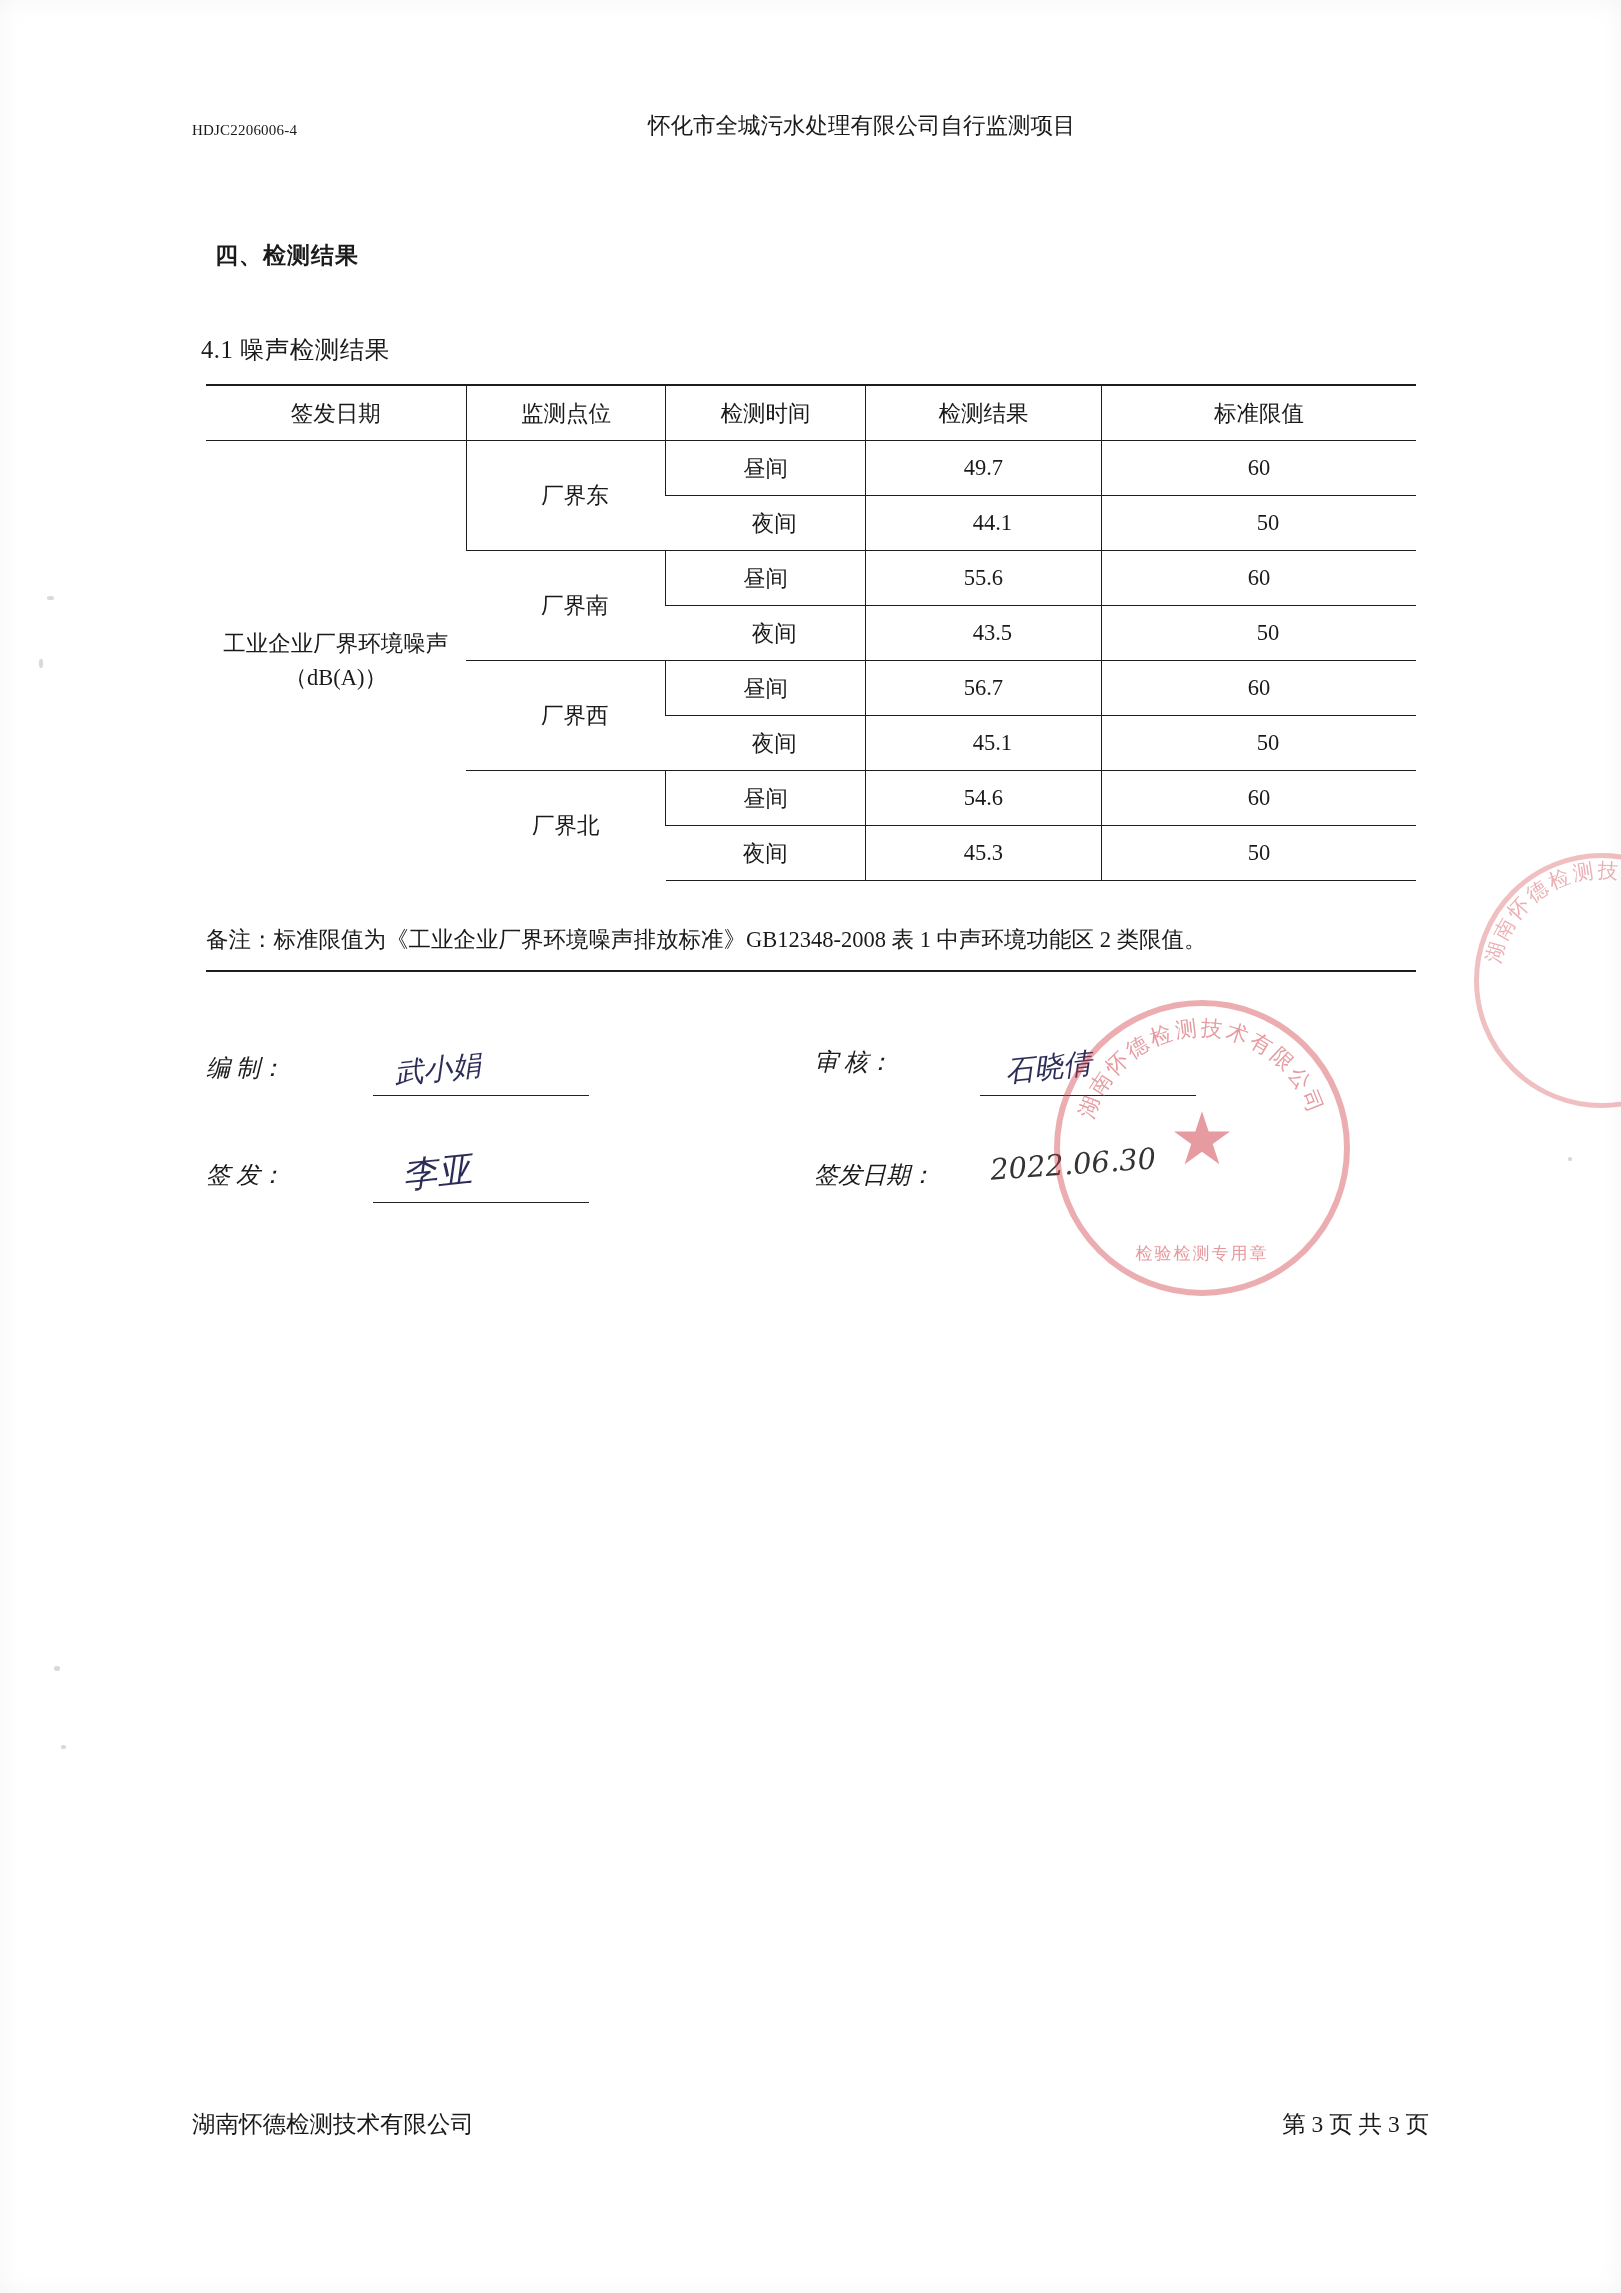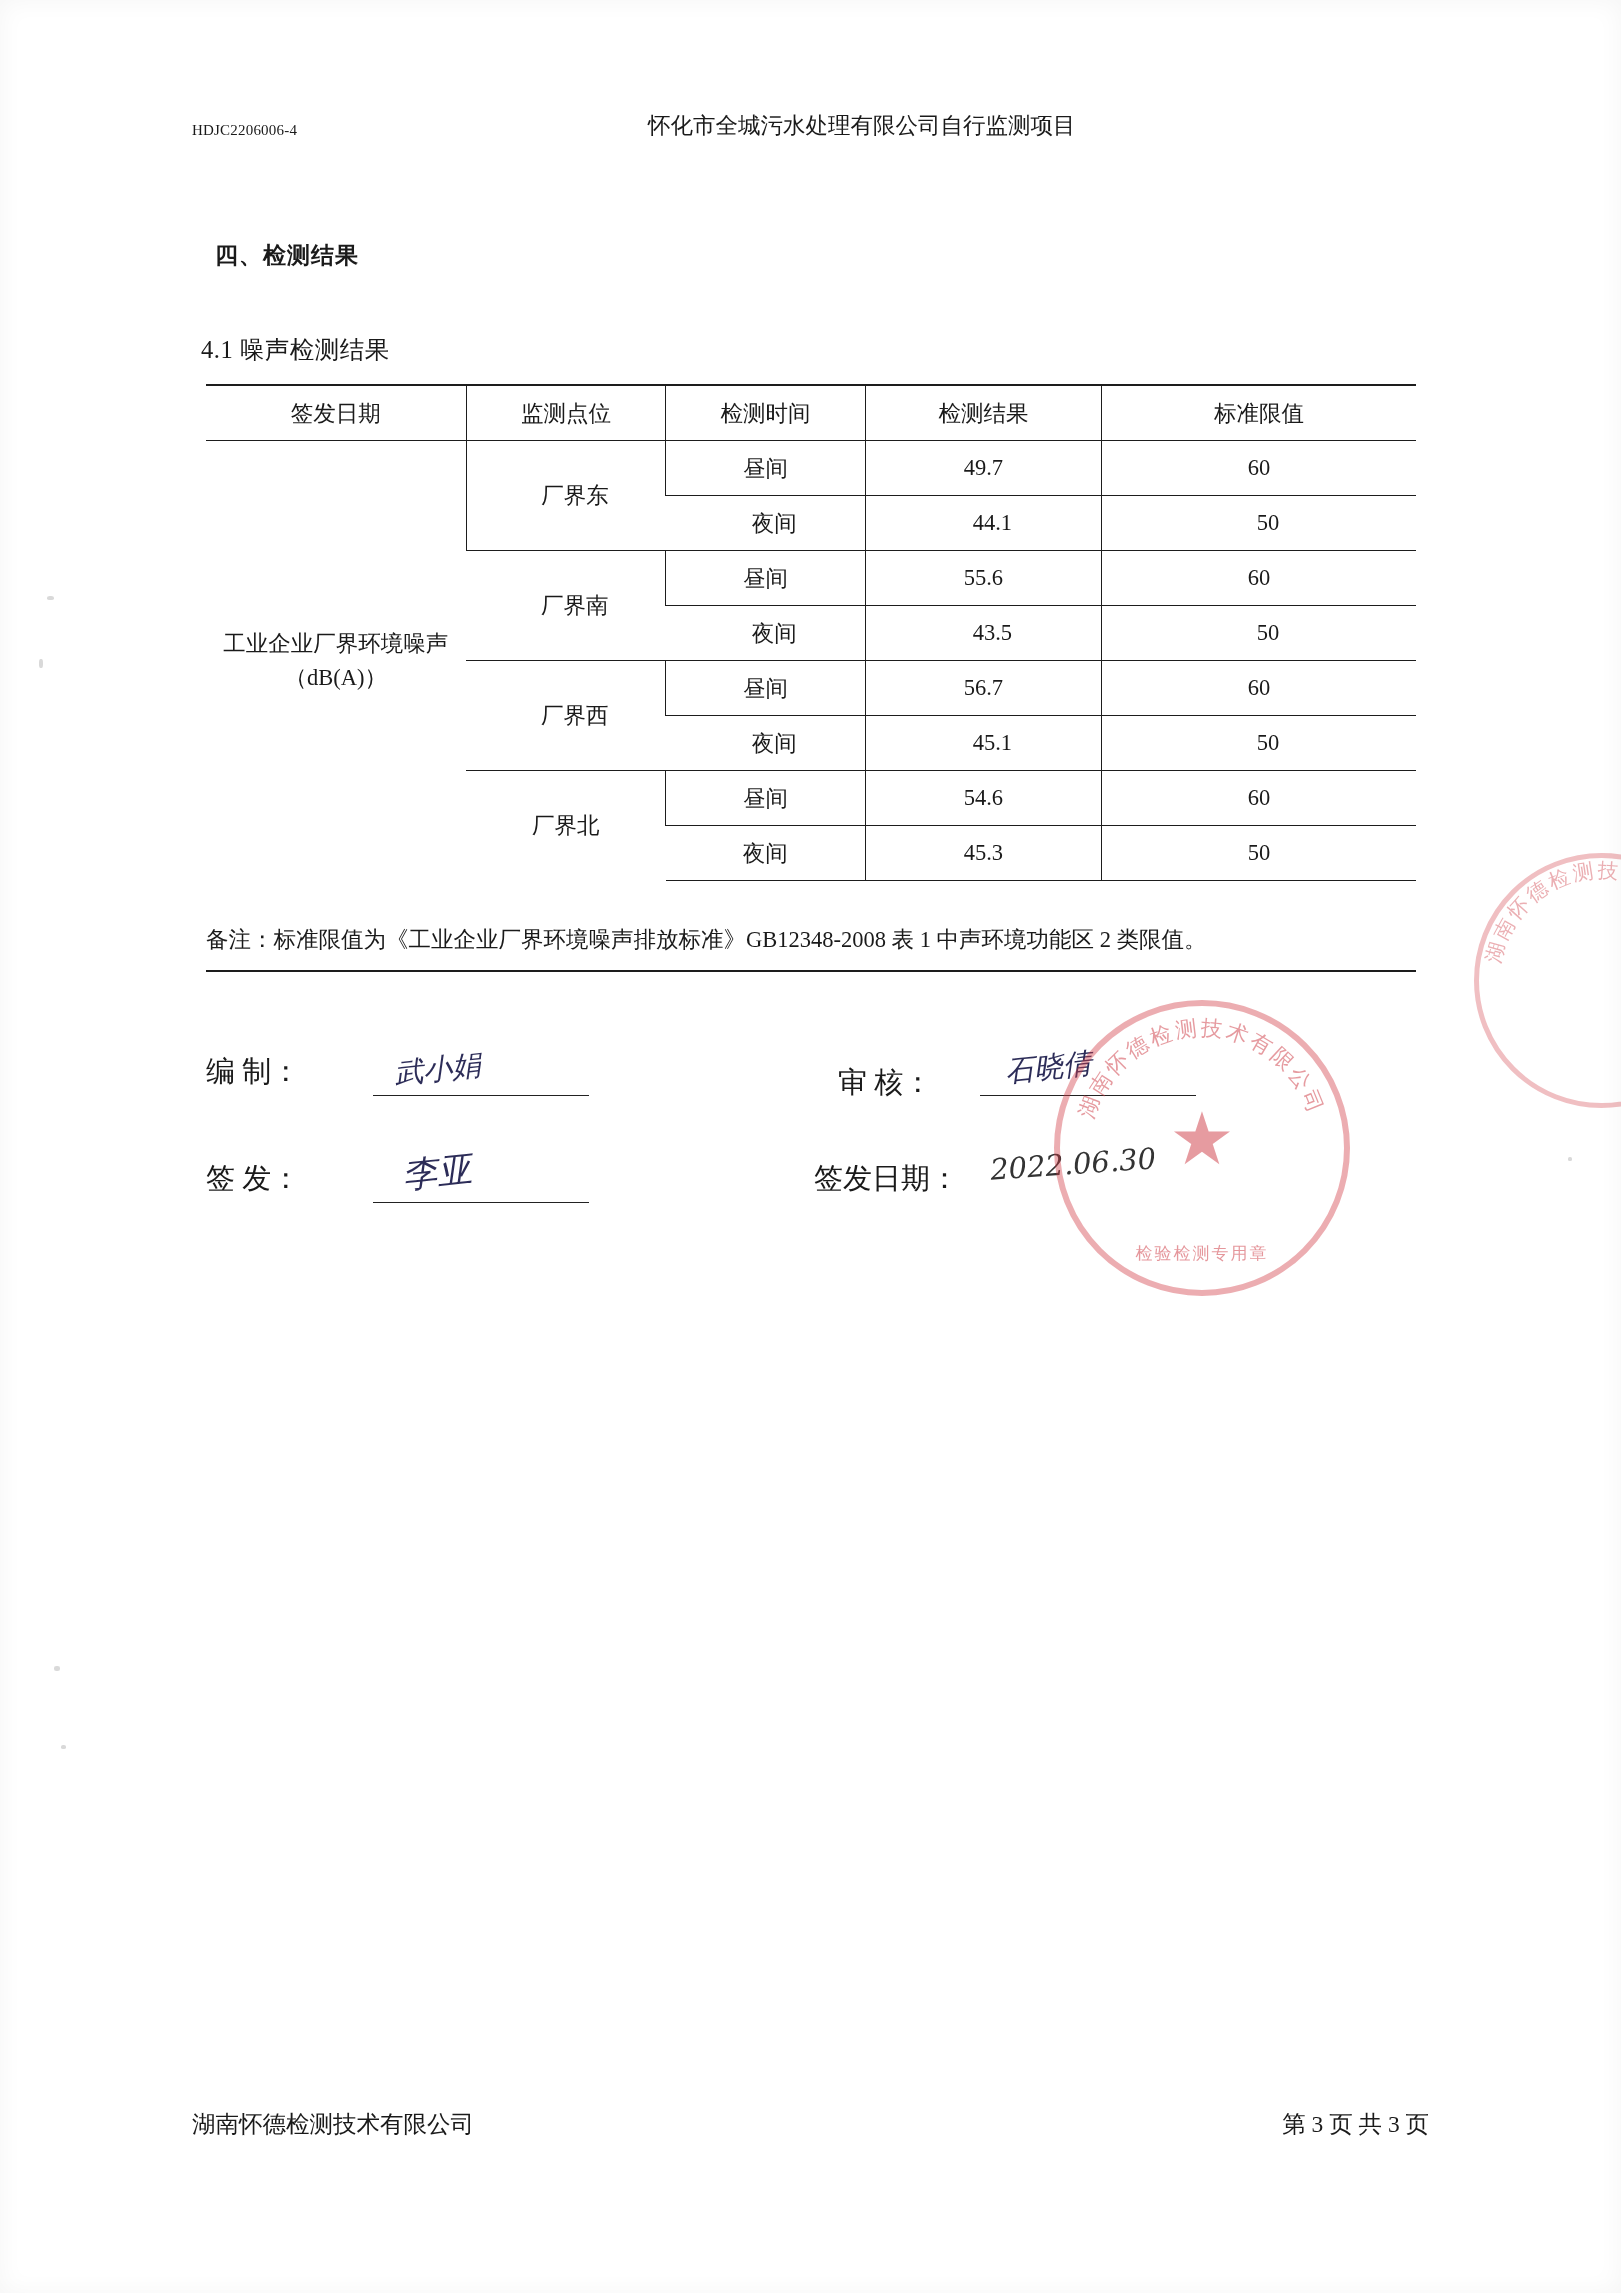--- a/index.html
+++ b/index.html
@@ -140,22 +140,23 @@
   .sig-row {
     position: absolute;
     width: 100%;
     height: 69px;
   }
   .sig-row.r1 { top: 0; }
   .sig-row.r2 { top: 103px; text-align: right; }
 
   .sig-label {
     position: absolute;
-    font-size: 29px;
-    white-space: nowrap;
+    font-size: 24px;
+    white-space: nowrap;
+    font-style: italic;
   }
   .sig-line {
     position: absolute;
     border-bottom: 1.6px solid #222;
     height: 0;
   }
   .hand {
     position: absolute;
     font-family: "DejaVu Serif", serif;
     color: #1b1b4a;
@@ -350,21 +351,21 @@
   </div>
 
   <div class="notes">备注：标准限值为《工业企业厂界环境噪声排放标准》GB12348-2008 表 1 中声环境功能区 2 类限值。</div>
 
   <div class="sig-block">
     <div class="sig-row r1">
       <div class="sig-label" style="left: 0px; top: 7.8px;">编    制：</div>
       <div class="sig-line" style="left: 167px; top: 51px; width: 216px;"></div>
       <div class="hand" style="left: 188px; top: 5.9px;">武小娟</div>
 
-      <div class="sig-label" style="left: 608px; top: 19px; margin-left: 24px;">审    核：</div>
+      <div class="sig-label" style="left: 608px; top: 2px;">审    核：</div>
       <div class="sig-line" style="left: 774px; top: 51px; width: 216px;"></div>
       <div class="hand" style="left: 799px; top: 3.9px;">石晓倩</div>
     </div>
 
     <div class="sig-row r2">
       <div class="sig-label" style="left: 0px; top: 11.8px;">签    发：</div>
       <div class="sig-line" style="left: 167px; top: 55px; width: 216px;"></div>
       <div class="hand" style="left: 196px; top: 2px; font-size: 35px;">李亚</div>
 
       <div class="sig-label" style="left: 608px; top: 11.8px;">签发日期：</div>

